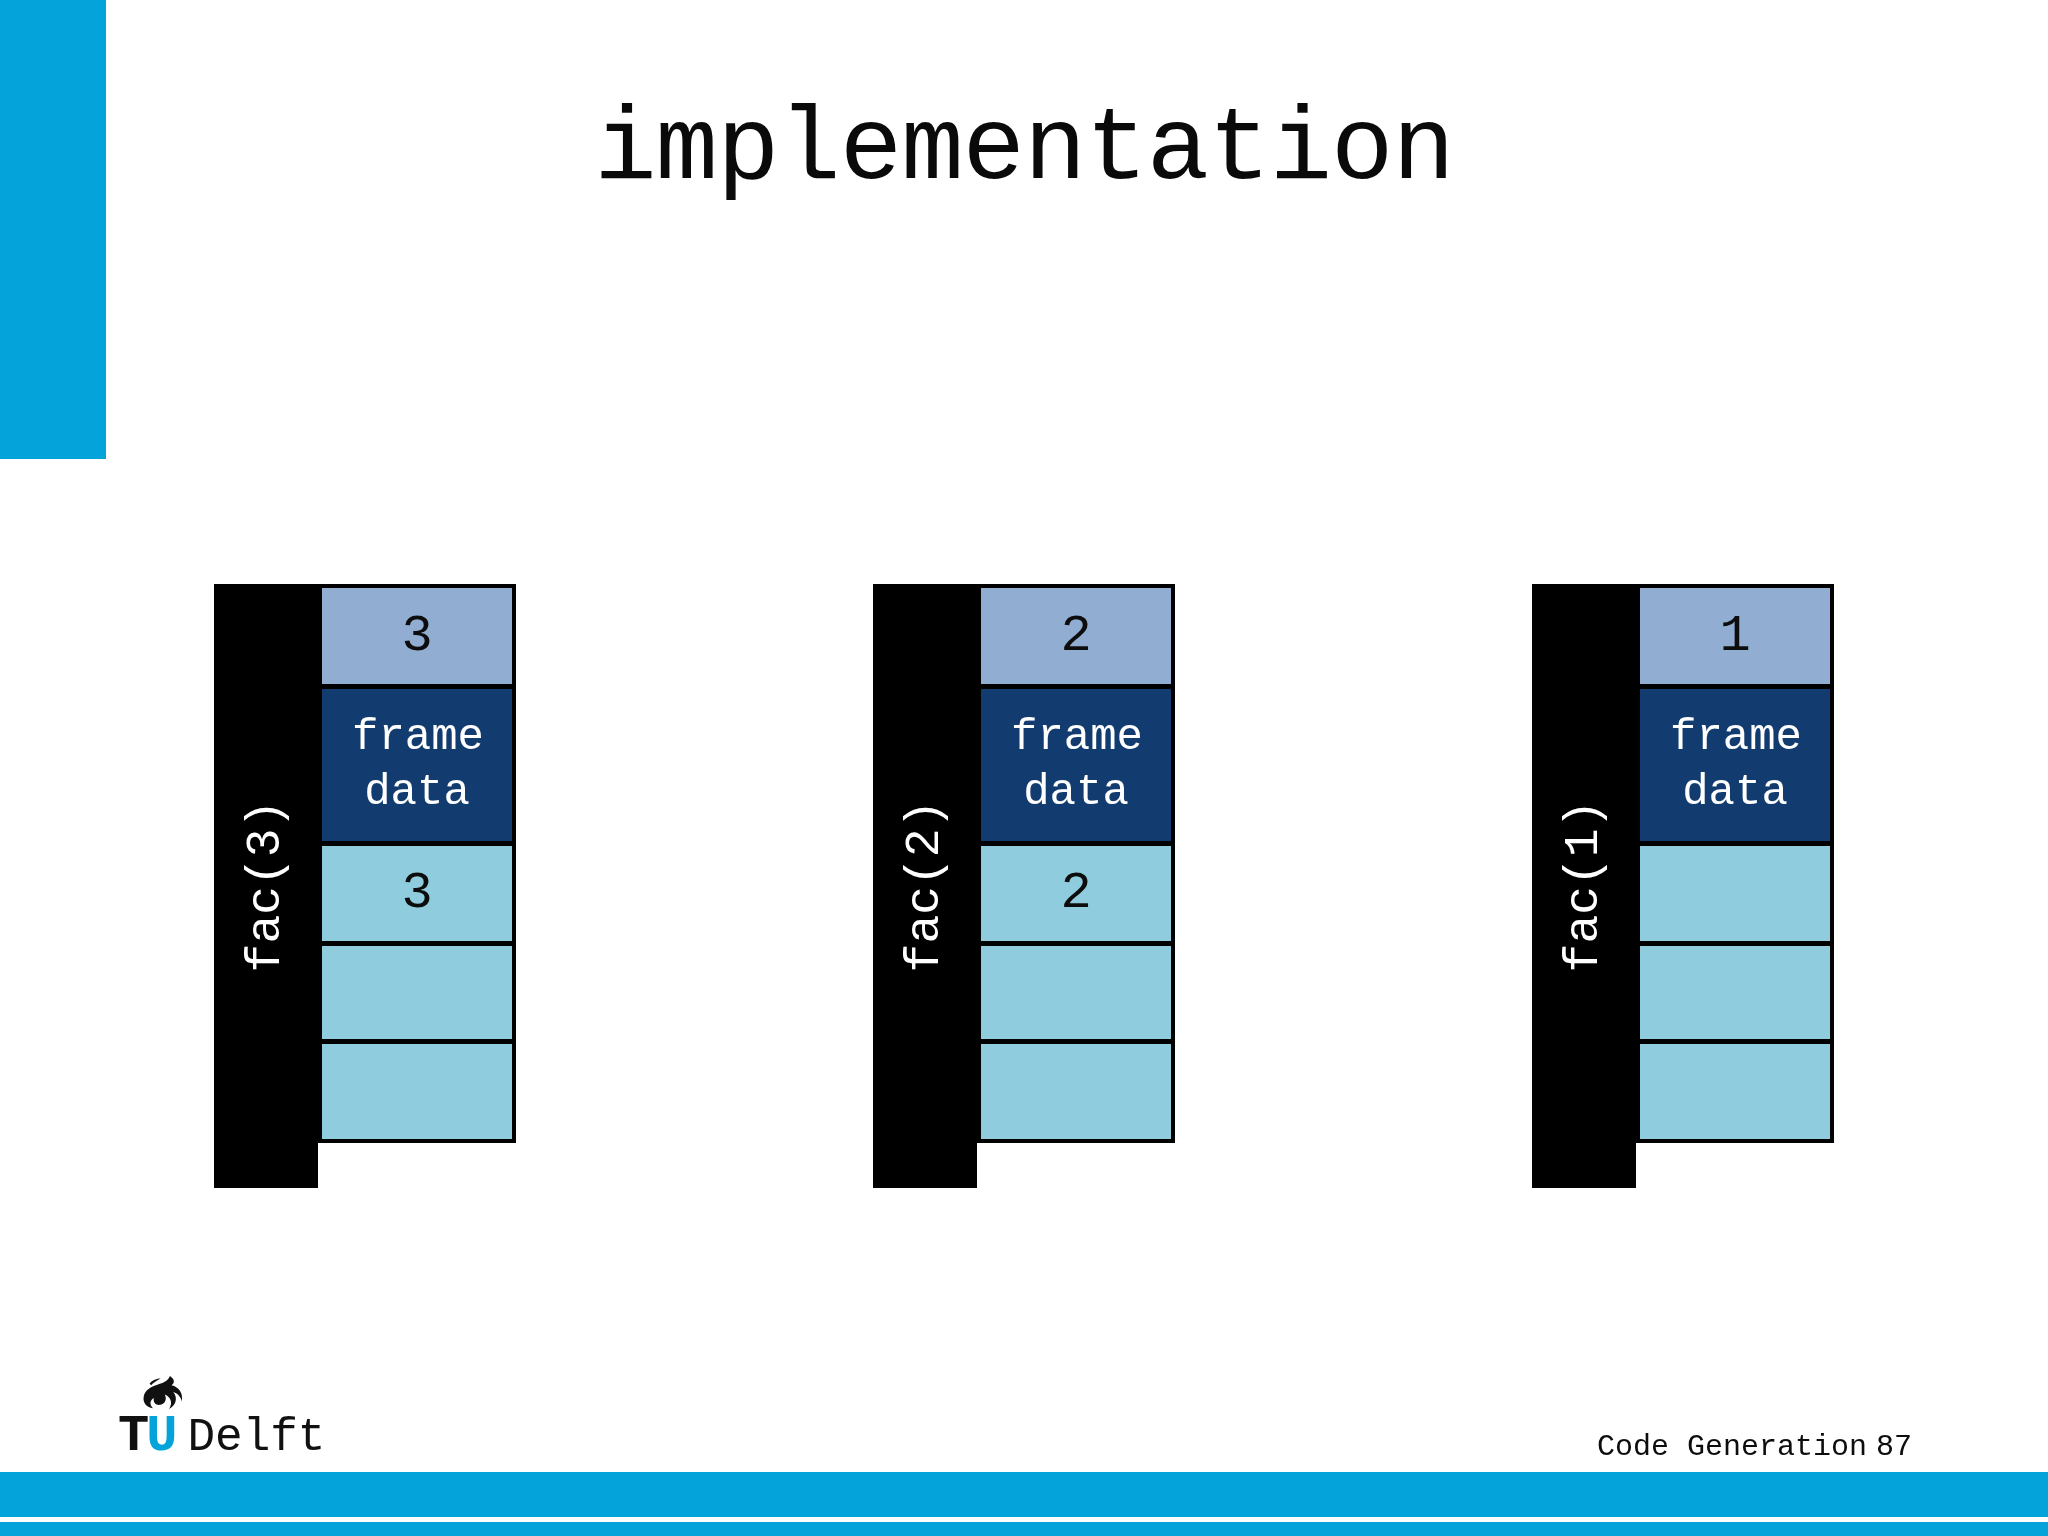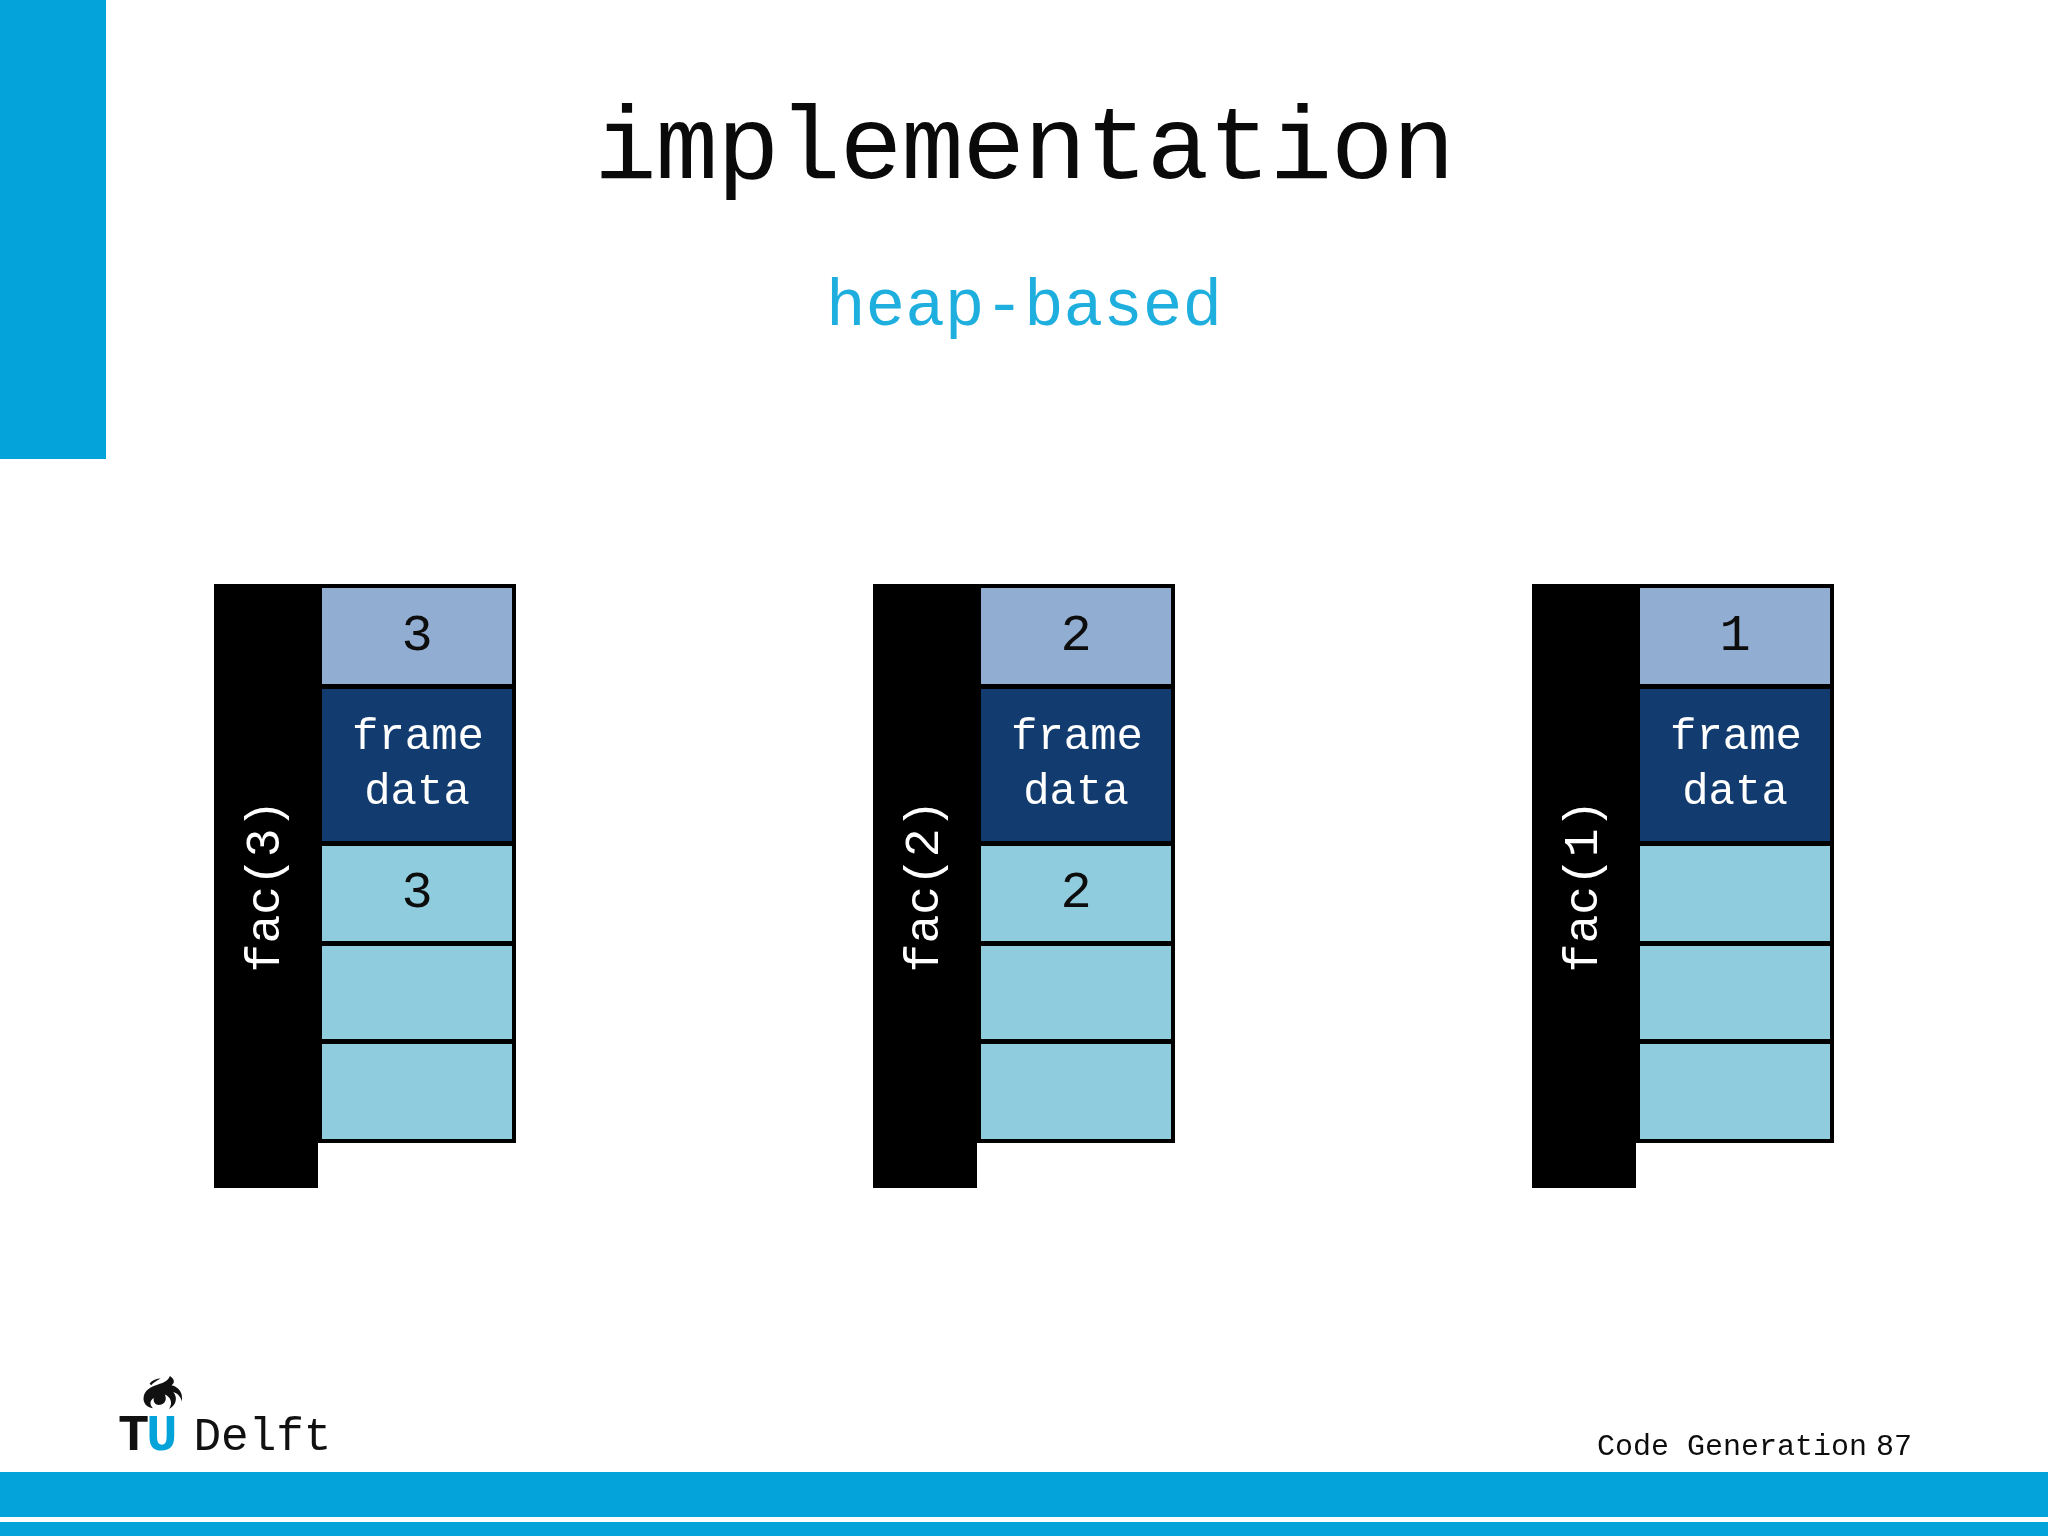--- a/index.html
+++ b/index.html
@@ -37,35 +37,34 @@
   .cell.frame{height:152px;background:var(--navy,#123c6f);font-size:44px;line-height:1.25;color:#fff;}
   .cell.frame .wrap{width:130px;}
   .cell.slot {height:95px;background:var(--light,#8fccde);font-size:52px;color:#0d0d0d;}
   .cell.slot:nth-of-type(4){height:93px;}
   
   .logo{position:absolute;left:118px;top:1376px;width:300px;height:92px;}
   .logo .flame{position:absolute;left:14px;top:0;width:52px;height:44px;}
   .logo .letters{position:absolute;left:0;bottom:2px;display:flex;align-items:baseline;}
   .logo .t{font-size:52px;font-weight:700;color:#111;letter-spacing:-2px;}
   .logo .u{font-size:52px;font-weight:700;color:var(--accent,#04a3d9);margin-left:-1px;}
-  .logo .delft{font-size:46px;font-weight:400;color:#111;margin-left:16px;letter-spacing:0px;}
+  .logo .delft{font-size:46px;font-weight:400;color:#111;margin-left:10px;letter-spacing:0px;}
   .footer-course{position:absolute;left:1597px;top:1430px;font-size:30px;color:#0d0d0d;}
   .footer-page{position:absolute;left:1876px;top:1430px;font-size:30px;color:#0d0d0d;}
   .bottom-bar1{position:absolute;left:0;top:1472px;width:2048px;height:45px;background:var(--accent,#04a3d9);}
   .bottom-bar2{position:absolute;left:0;top:1522px;width:2048px;height:14px;background:var(--accent,#04a3d9);}
 </style>
 </head>
 <body>
 
 <div id="slide">
 
   <div class="accent-left"></div>
 
   <div class="title">implementation</div>
-  <div class="subtitle">heap-based</div>
 
   <div class="diagram" style="left:214px">
     <div class="labelbar">
       <span class="rot">fac(3)</span>
     </div>
     <div class="cells">
       <div class="cell arg">3</div>
       <div class="cell frame">
           <span class="wrap">frame data</span>
         </div>

